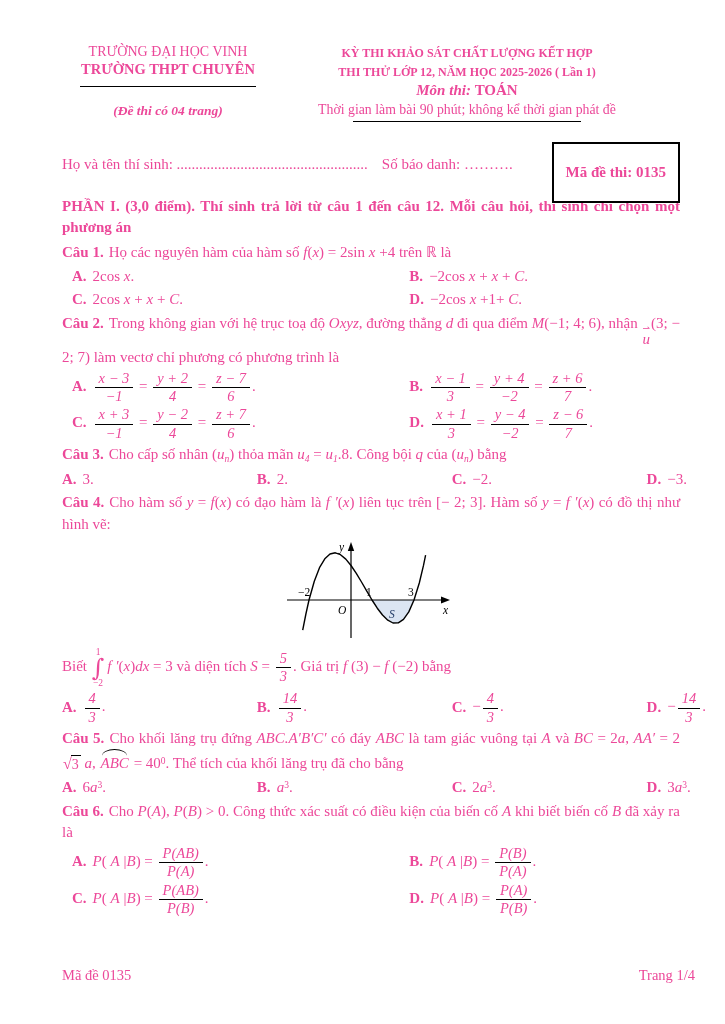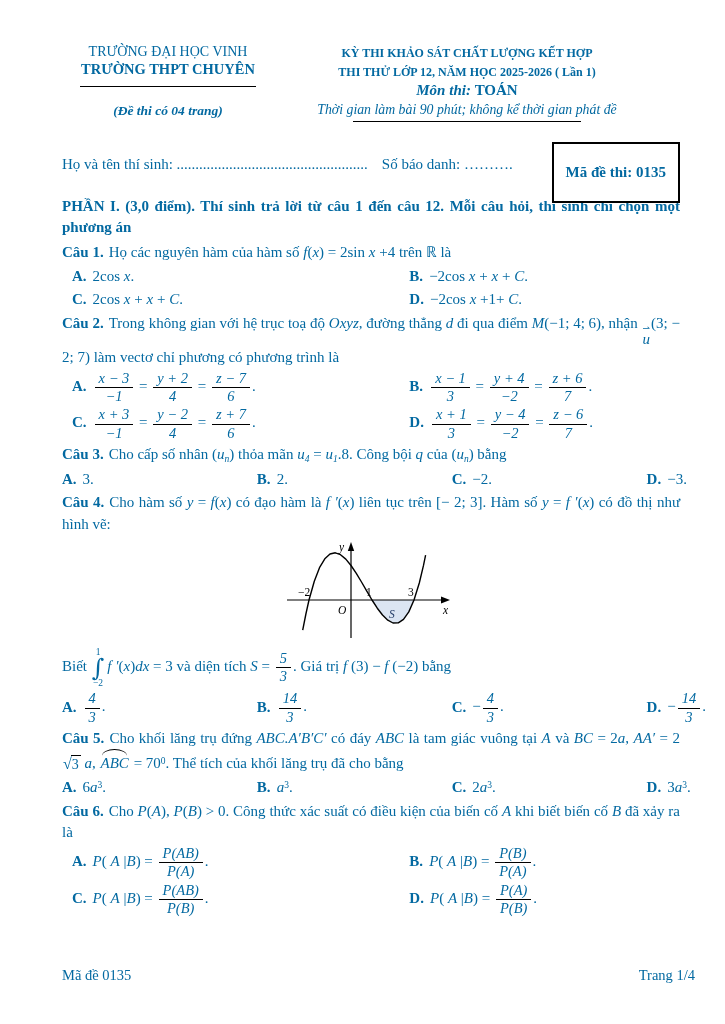--- a/index.html
+++ b/index.html
@@ -1,31 +1,31 @@
 <!DOCTYPE html>
 <html lang="vi"><head>
 <meta charset="utf-8">
 <style>
   html,body{margin:0;padding:0;background:#ffffff;}
   .page{width:725px;height:1024px;position:relative;overflow:hidden;background:#fff;
-        font-family:"Liberation Serif",serif;color:#0369a1;}
+        font-family:"Liberation Serif",serif;color:#ec4899;}
   .content{position:absolute;left:62px;top:44px;width:618px;}
 
   
   .hdr{display:flex;}
   .h-left{width:212px;flex-shrink:0;text-align:center;}
   .hl1{font-size:14px;}
   .hl2{font-size:14.5px;font-weight:bold;display:inline-block;border-bottom:1.4px solid #000;padding:0 1px 8px;}
   .hl3{font-size:13.5px;font-style:italic;font-weight:bold;margin-top:16px;}
   .h-right{flex:1;text-align:center;margin-left:10px;padding-right:30px;}
   .hr1,.hr2{font-size:12px;font-weight:bold;line-height:1.55;}
   .hr3{font-size:15px;margin-top:1px;}
   .sl{font-weight:bold;font-style:italic;}
   .sv{font-weight:bold;}
-  .hr4{font-size:13.8px;font-style:italic;margin-top:3px;}
+  .hr4{font-size:13.8px;margin-top:3px;}
   .hrule{width:228px;border-top:1.2px solid #000;margin:3px auto 0;height:0;}
 
   
   .info{margin-top:24px;font-size:15px;position:relative;height:36px;display:flex;align-items:center;}
   .iname{white-space:nowrap;}
   .isbd{margin-left:14px;white-space:nowrap;}
   .codebox{position:absolute;right:0;top:-4px;border:2px solid #000;padding:20px 12px;font-weight:bold;font-size:15px;background:#fff;}
 
   .part{margin-top:14px;font-weight:bold;font-size:15px;line-height:1.42;text-align:justify;}
 
@@ -161,21 +161,21 @@
             <div class="opt"><b class="olab">A.</b><span class="frac"><span class="fn mi">4</span><span class="fd mi">3</span></span><span class="rm">.</span></div>
             <div class="opt"><b class="olab">B.</b><span class="frac"><span class="fn mi">14</span><span class="fd mi">3</span></span><span class="rm">.</span></div>
             <div class="opt"><b class="olab">C.</b><span class="rm">−</span><span class="frac"><span class="fn mi">4</span><span class="fd mi">3</span></span><span class="rm">.</span></div>
             <div class="opt"><b class="olab">D.</b><span class="rm">−</span><span class="frac"><span class="fn mi">14</span><span class="fd mi">3</span></span><span class="rm">.</span></div>
           </div>
         </div>
         <div class="q">
           <p class="qbody"><b class="qlab">Câu 5.</b><span class="rm">Cho khối lăng trụ đứng </span><span class="mi">ABC.A′B′C′</span><span class="rm"> có đáy </span><span class="mi">ABC</span><span class="rm"> là tam giác vuông tại </span><span class="mi">A</span><span class="rm"> và </span><span class="mi">BC</span><span class="rm"> = 2</span><span class="mi">a</span><span class="rm">, </span><span class="mi">AA′</span><span class="rm"> = 2</span><span class="sqrt">
               <span class="rsym">√</span>
               <span class="rbody">3</span>
-            </span><span class="mi"> a</span><span class="rm">, </span><span class="arc"><span class="archat"></span><span class="mi">ABC</span></span><span class="rm"> = 70</span><sup class="sm">0</sup><span class="rm">. Thể tích của khối lăng trụ đã cho bằng</span></p>
+            </span><span class="mi"> a</span><span class="rm">, </span><span class="arc"><span class="archat"></span><span class="mi">ABC</span></span><span class="rm"> = 40</span><sup class="sm">0</sup><span class="rm">. Thể tích của khối lăng trụ đã cho bằng</span></p>
           <div class="opts c4">
             <div class="opt"><b class="olab">A.</b><span class="rm">6</span><span class="mi">a</span><sup class="sm">3</sup><span class="rm">.</span></div>
             <div class="opt"><b class="olab">B.</b><span class="mi">a</span><sup class="sm">3</sup><span class="rm">.</span></div>
             <div class="opt"><b class="olab">C.</b><span class="rm">2</span><span class="mi">a</span><sup class="sm">3</sup><span class="rm">.</span></div>
             <div class="opt"><b class="olab">D.</b><span class="rm">3</span><span class="mi">a</span><sup class="sm">3</sup><span class="rm">.</span></div>
           </div>
         </div>
         <div class="q">
           <p class="qbody"><b class="qlab">Câu 6.</b><span class="rm">Cho </span><span class="mi">P</span><span class="rm">(</span><span class="mi">A</span><span class="rm">), </span><span class="mi">P</span><span class="rm">(</span><span class="mi">B</span><span class="rm">) &gt; 0. Công thức xác suất có điều kiện của biến cố </span><span class="mi">A</span><span class="rm"> khi biết biến cố </span><span class="mi">B</span><span class="rm"> đã xảy ra là</span></p>
           <div class="opts c2">

